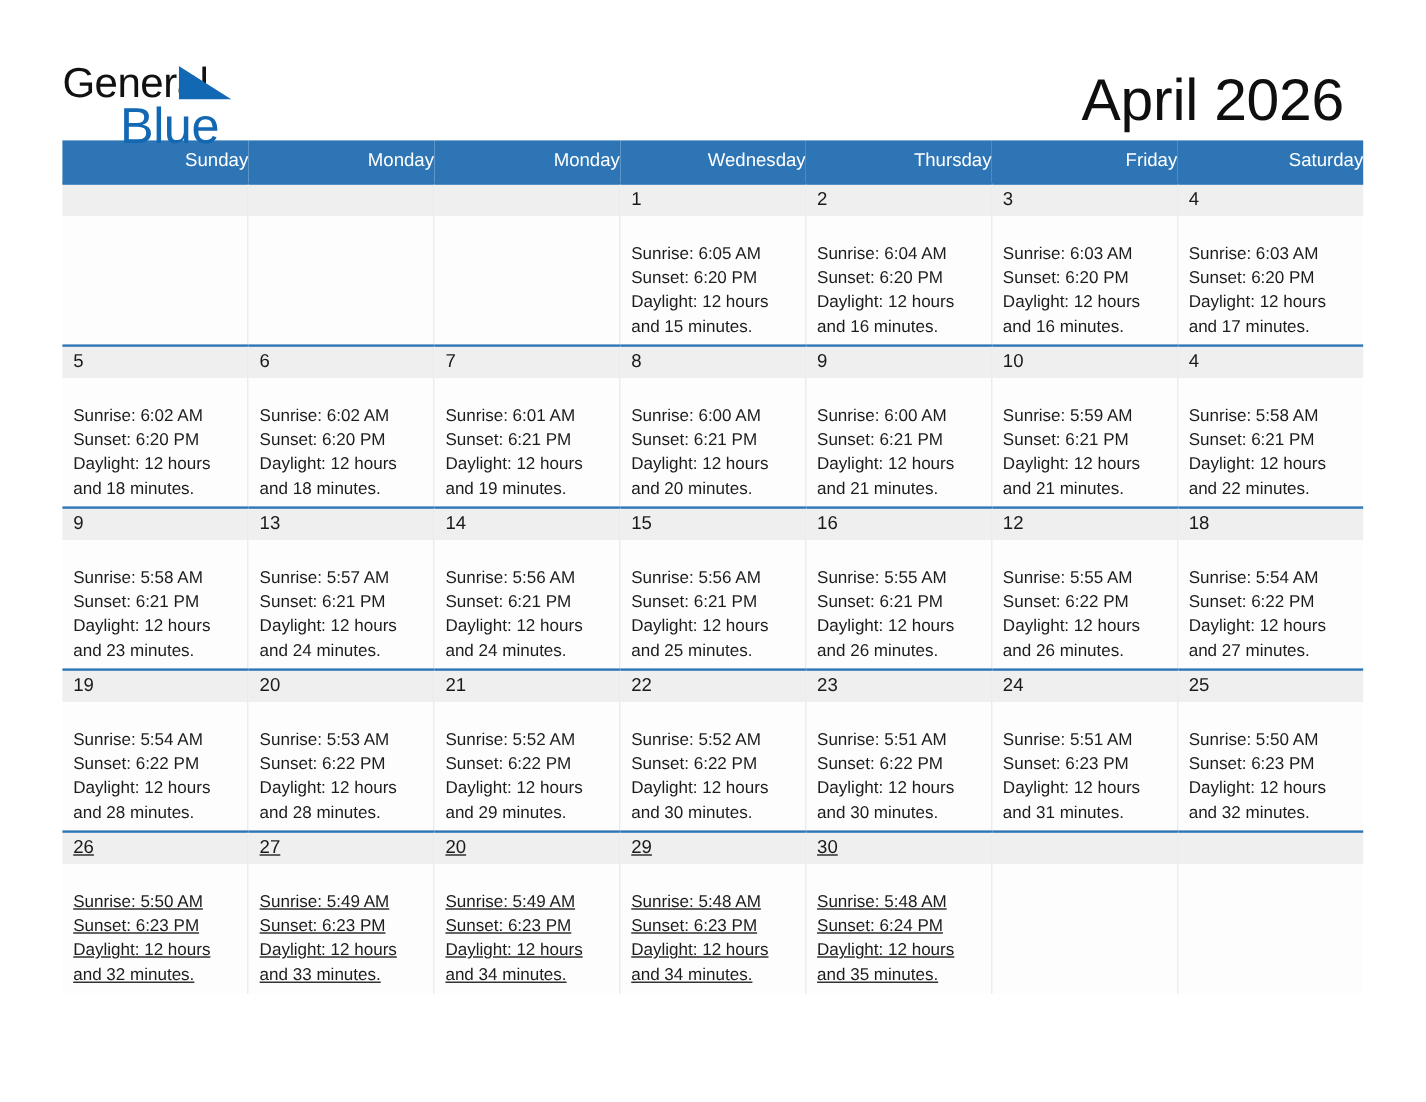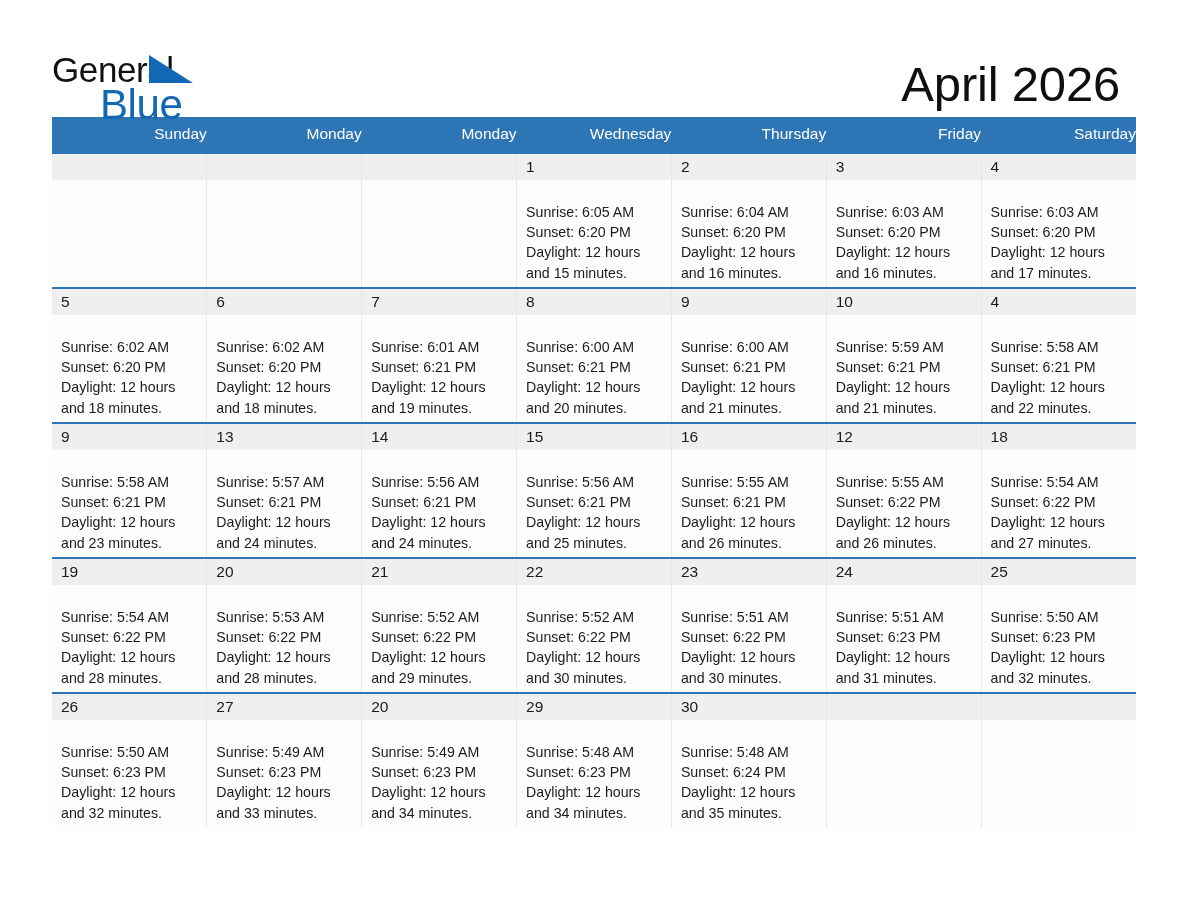--- a/index.html
+++ b/index.html
@@ -106,21 +106,21 @@
 
   tbody tr { height: 135px; }
   tbody td {
     vertical-align: top;
     padding: 0;
     border-top: 2px solid #2e75b6;
     border-right: 1px solid #e8e8e8;
     background: #fdfdfd;
   }
   tbody td:last-child { border-right: none; }
-  tbody tr:last-child td { border-bottom: 1px solid #ffffff; }
+  tbody tr:last-child td { border-bottom: 1px solid #ffffff; text-decoration: underline; }
 
   .daynum {
     background: #efefef;
     font-size: 15.5px;
     color: #1a1a1a;
     padding: 5px 0 5px 9px;
     height: 26px;
     line-height: 16px;
   }
   td.empty .daynum { color: transparent; }

